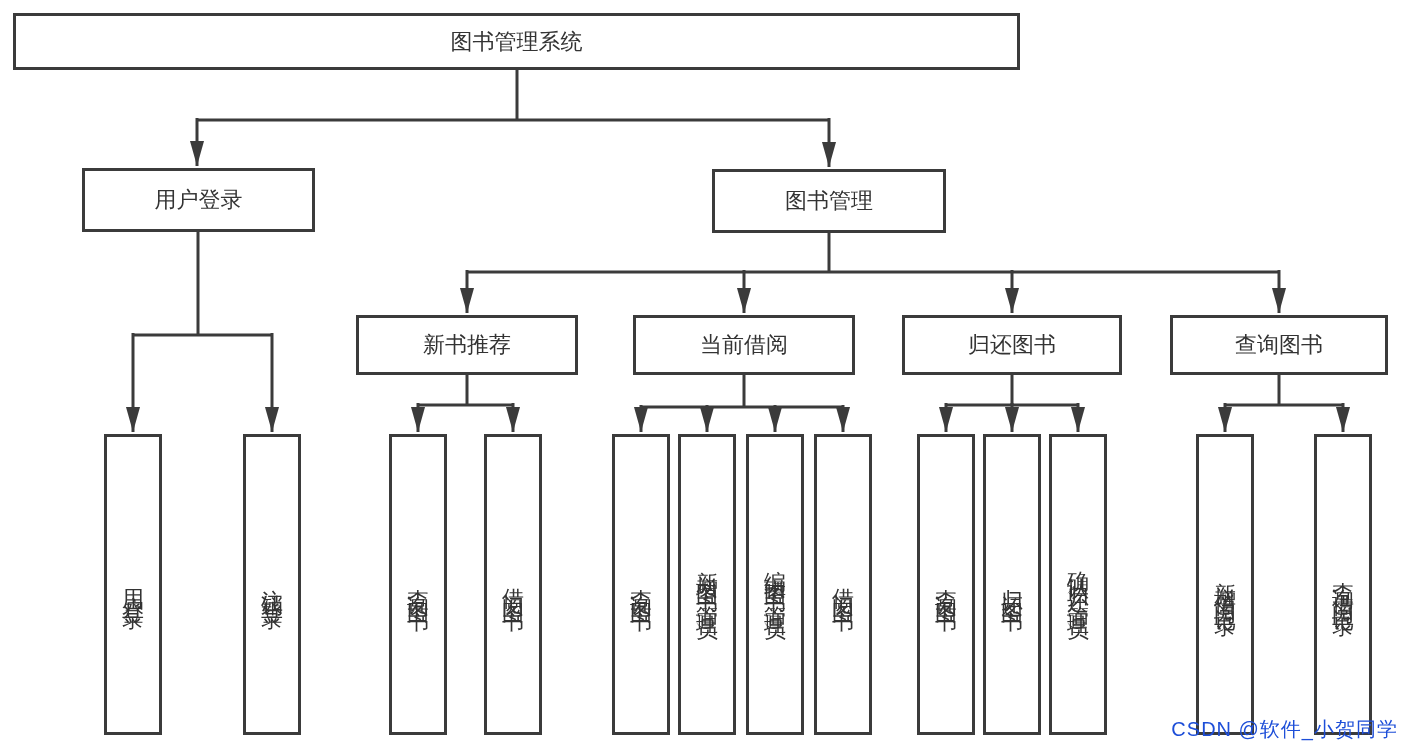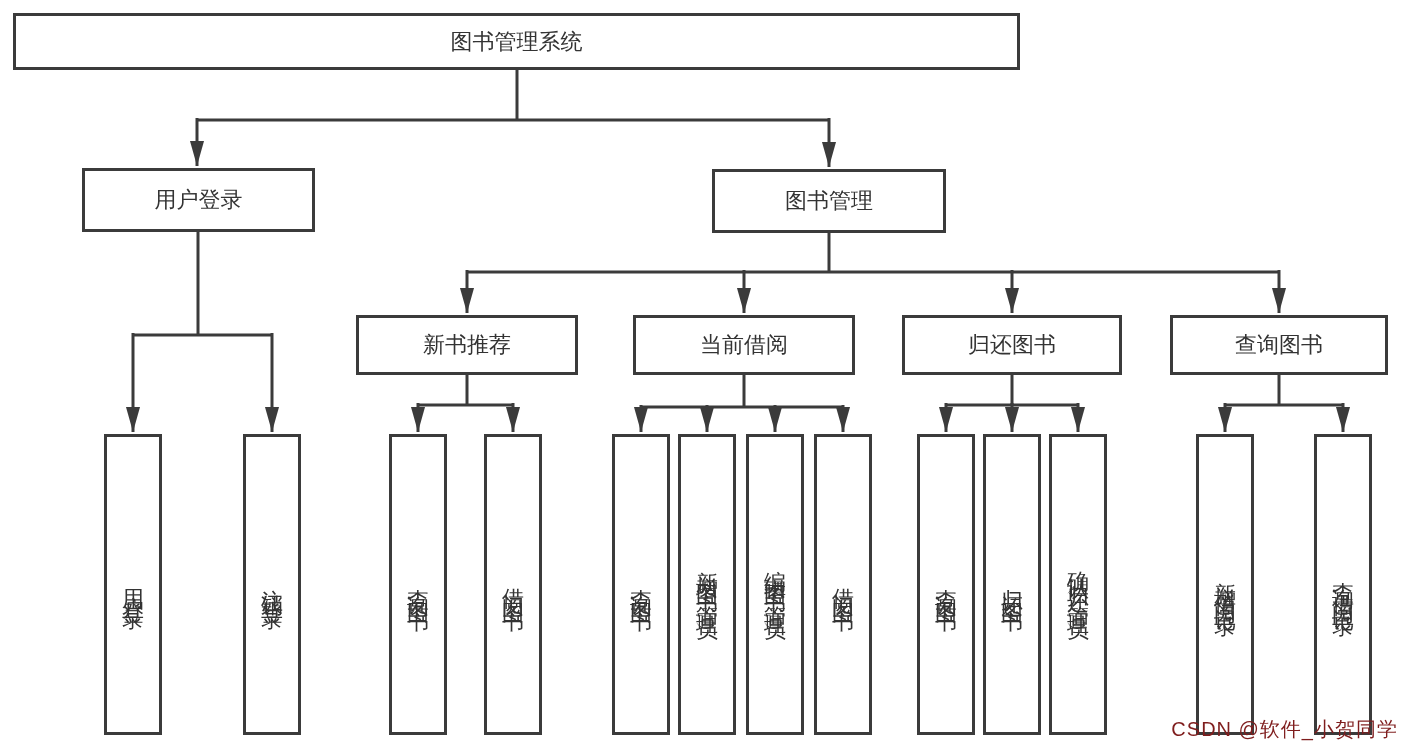--- a/index.html
+++ b/index.html
@@ -56,21 +56,21 @@
   #leaf-8  { left: 917px; }
   #leaf-9  { left: 983px; }
   #leaf-10 { left: 1049px; }
   #leaf-11 { left: 1196px; }
   #leaf-12 { left: 1314px; }
   #watermark {
     position: absolute;
     right: 3px;
     bottom: 4px;
     font-size: 20px;
-    color: #7f1d1d;
+    color: #1d4ed8;
     letter-spacing: 1px;
     white-space: nowrap;
     text-align: right;
   }
   line { stroke: #3b3b3b; stroke-width: 3; }
 </style>
 </head>
 <body>
 
 <div id="canvas">

